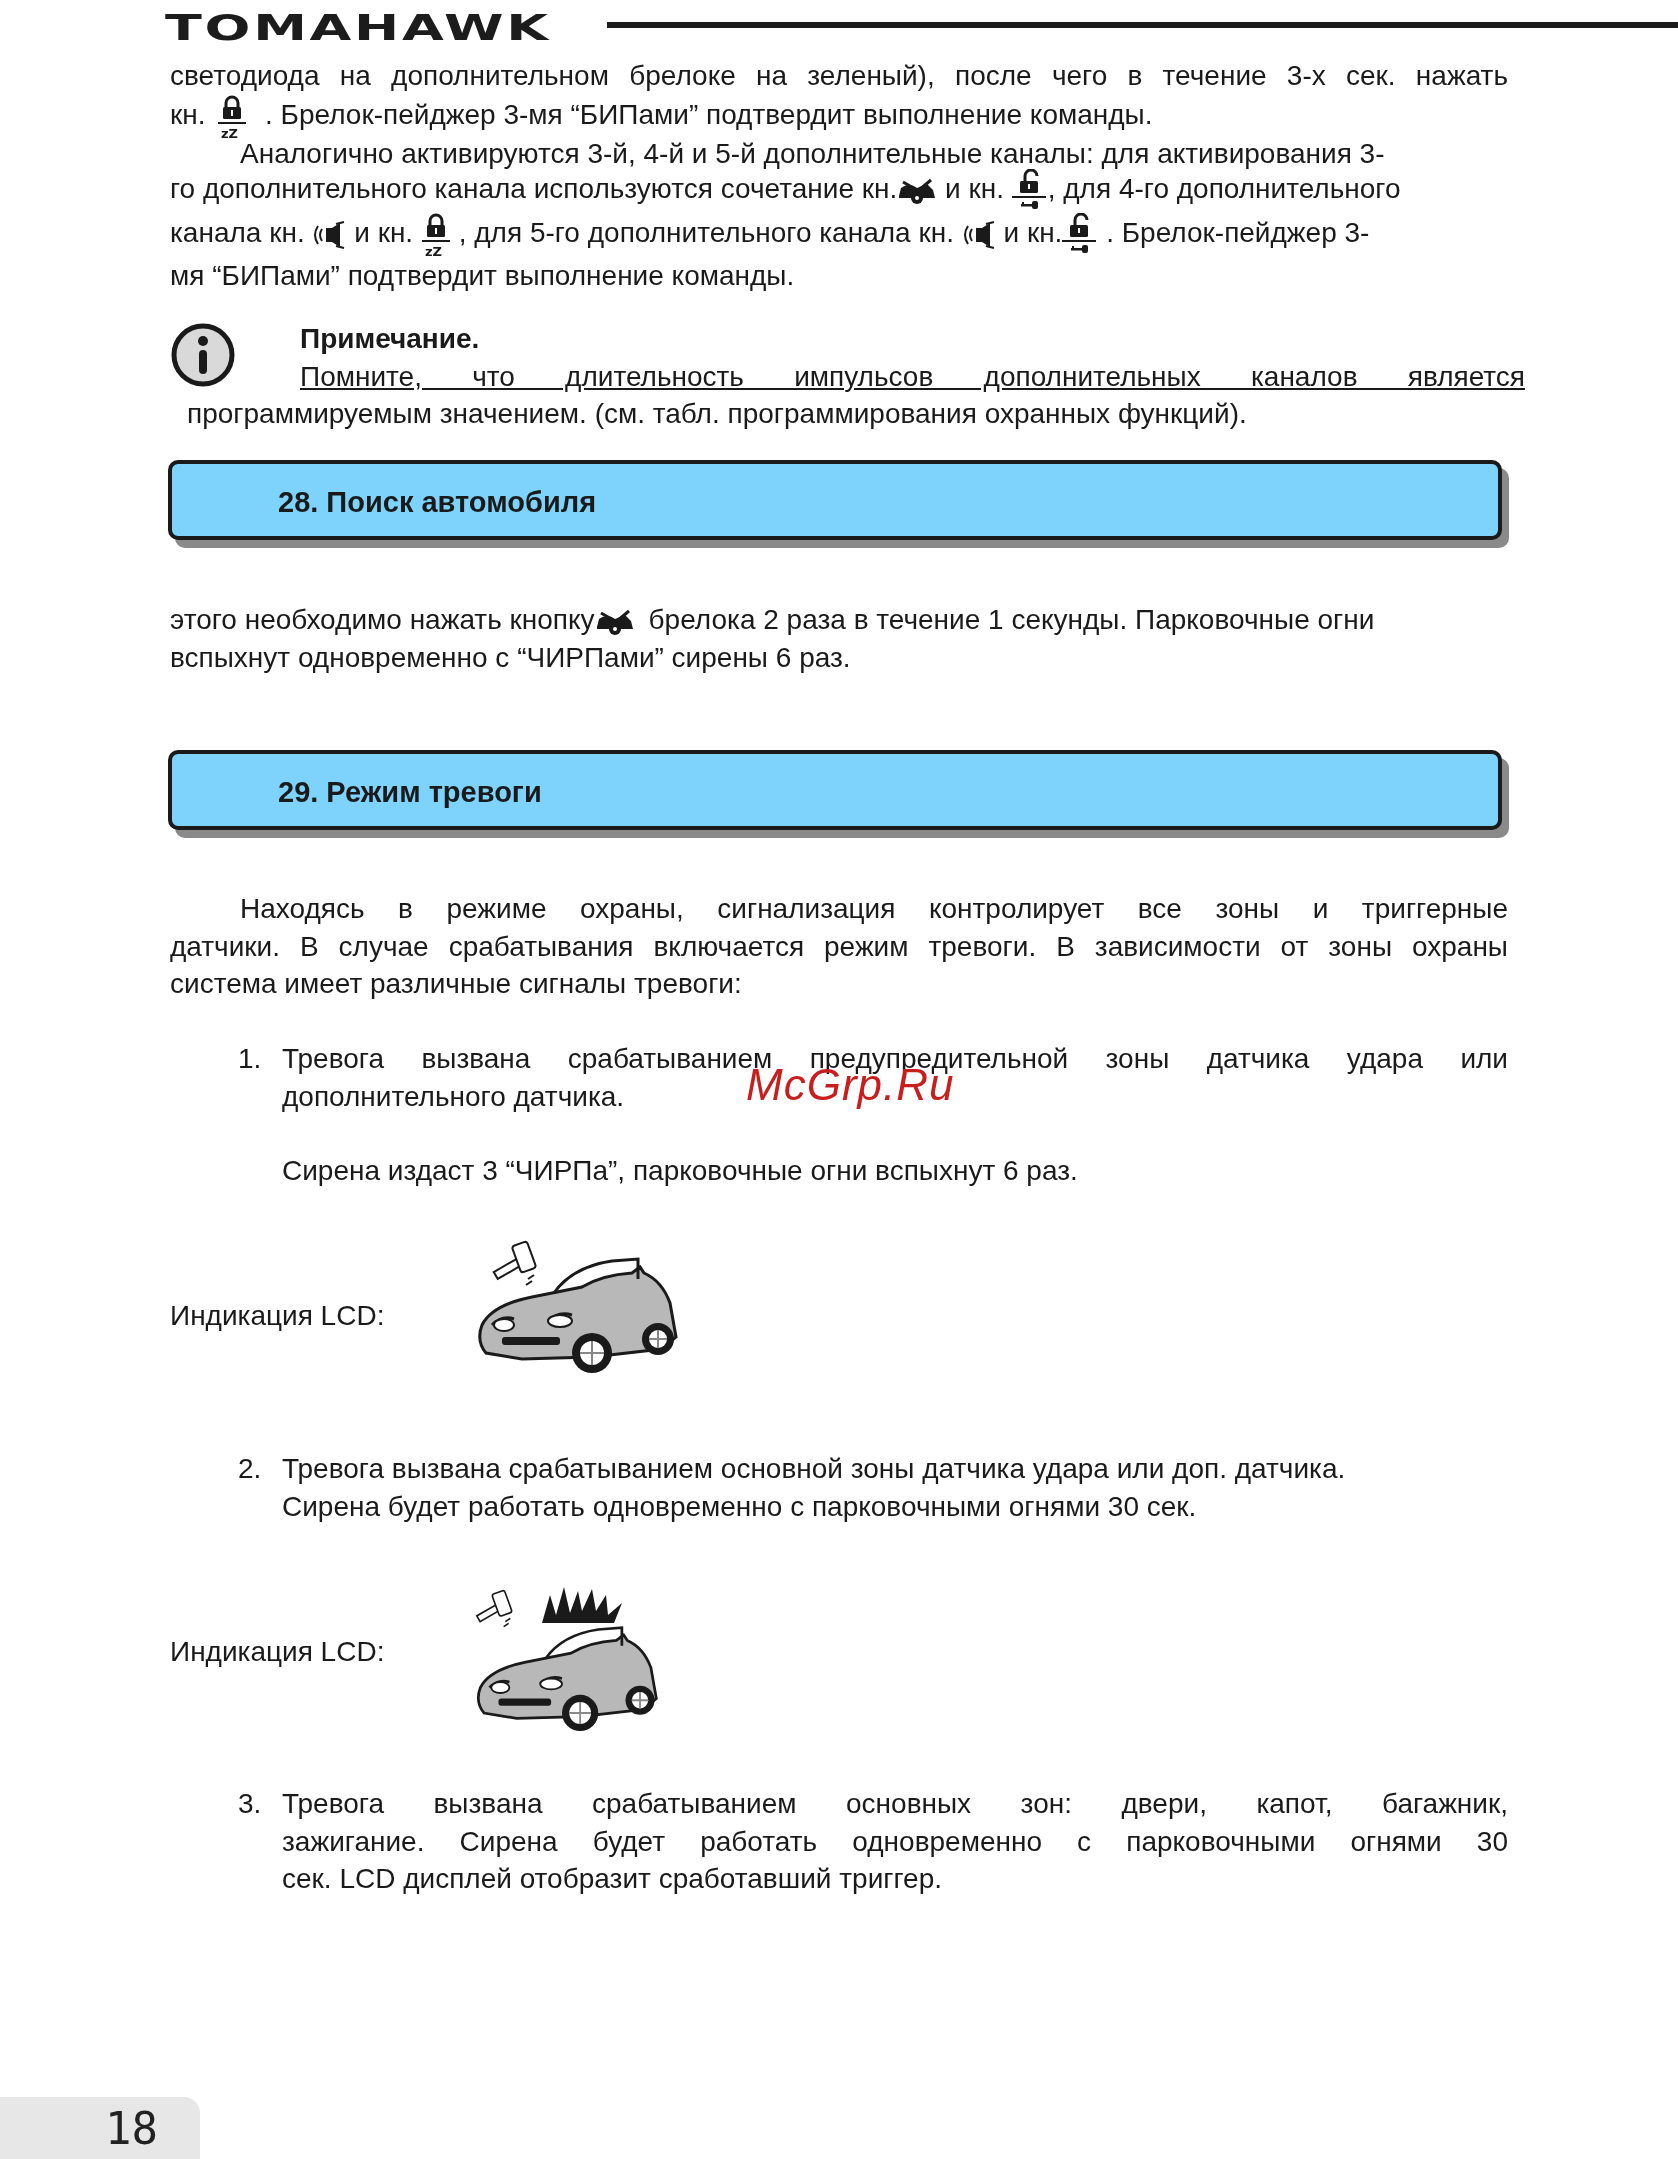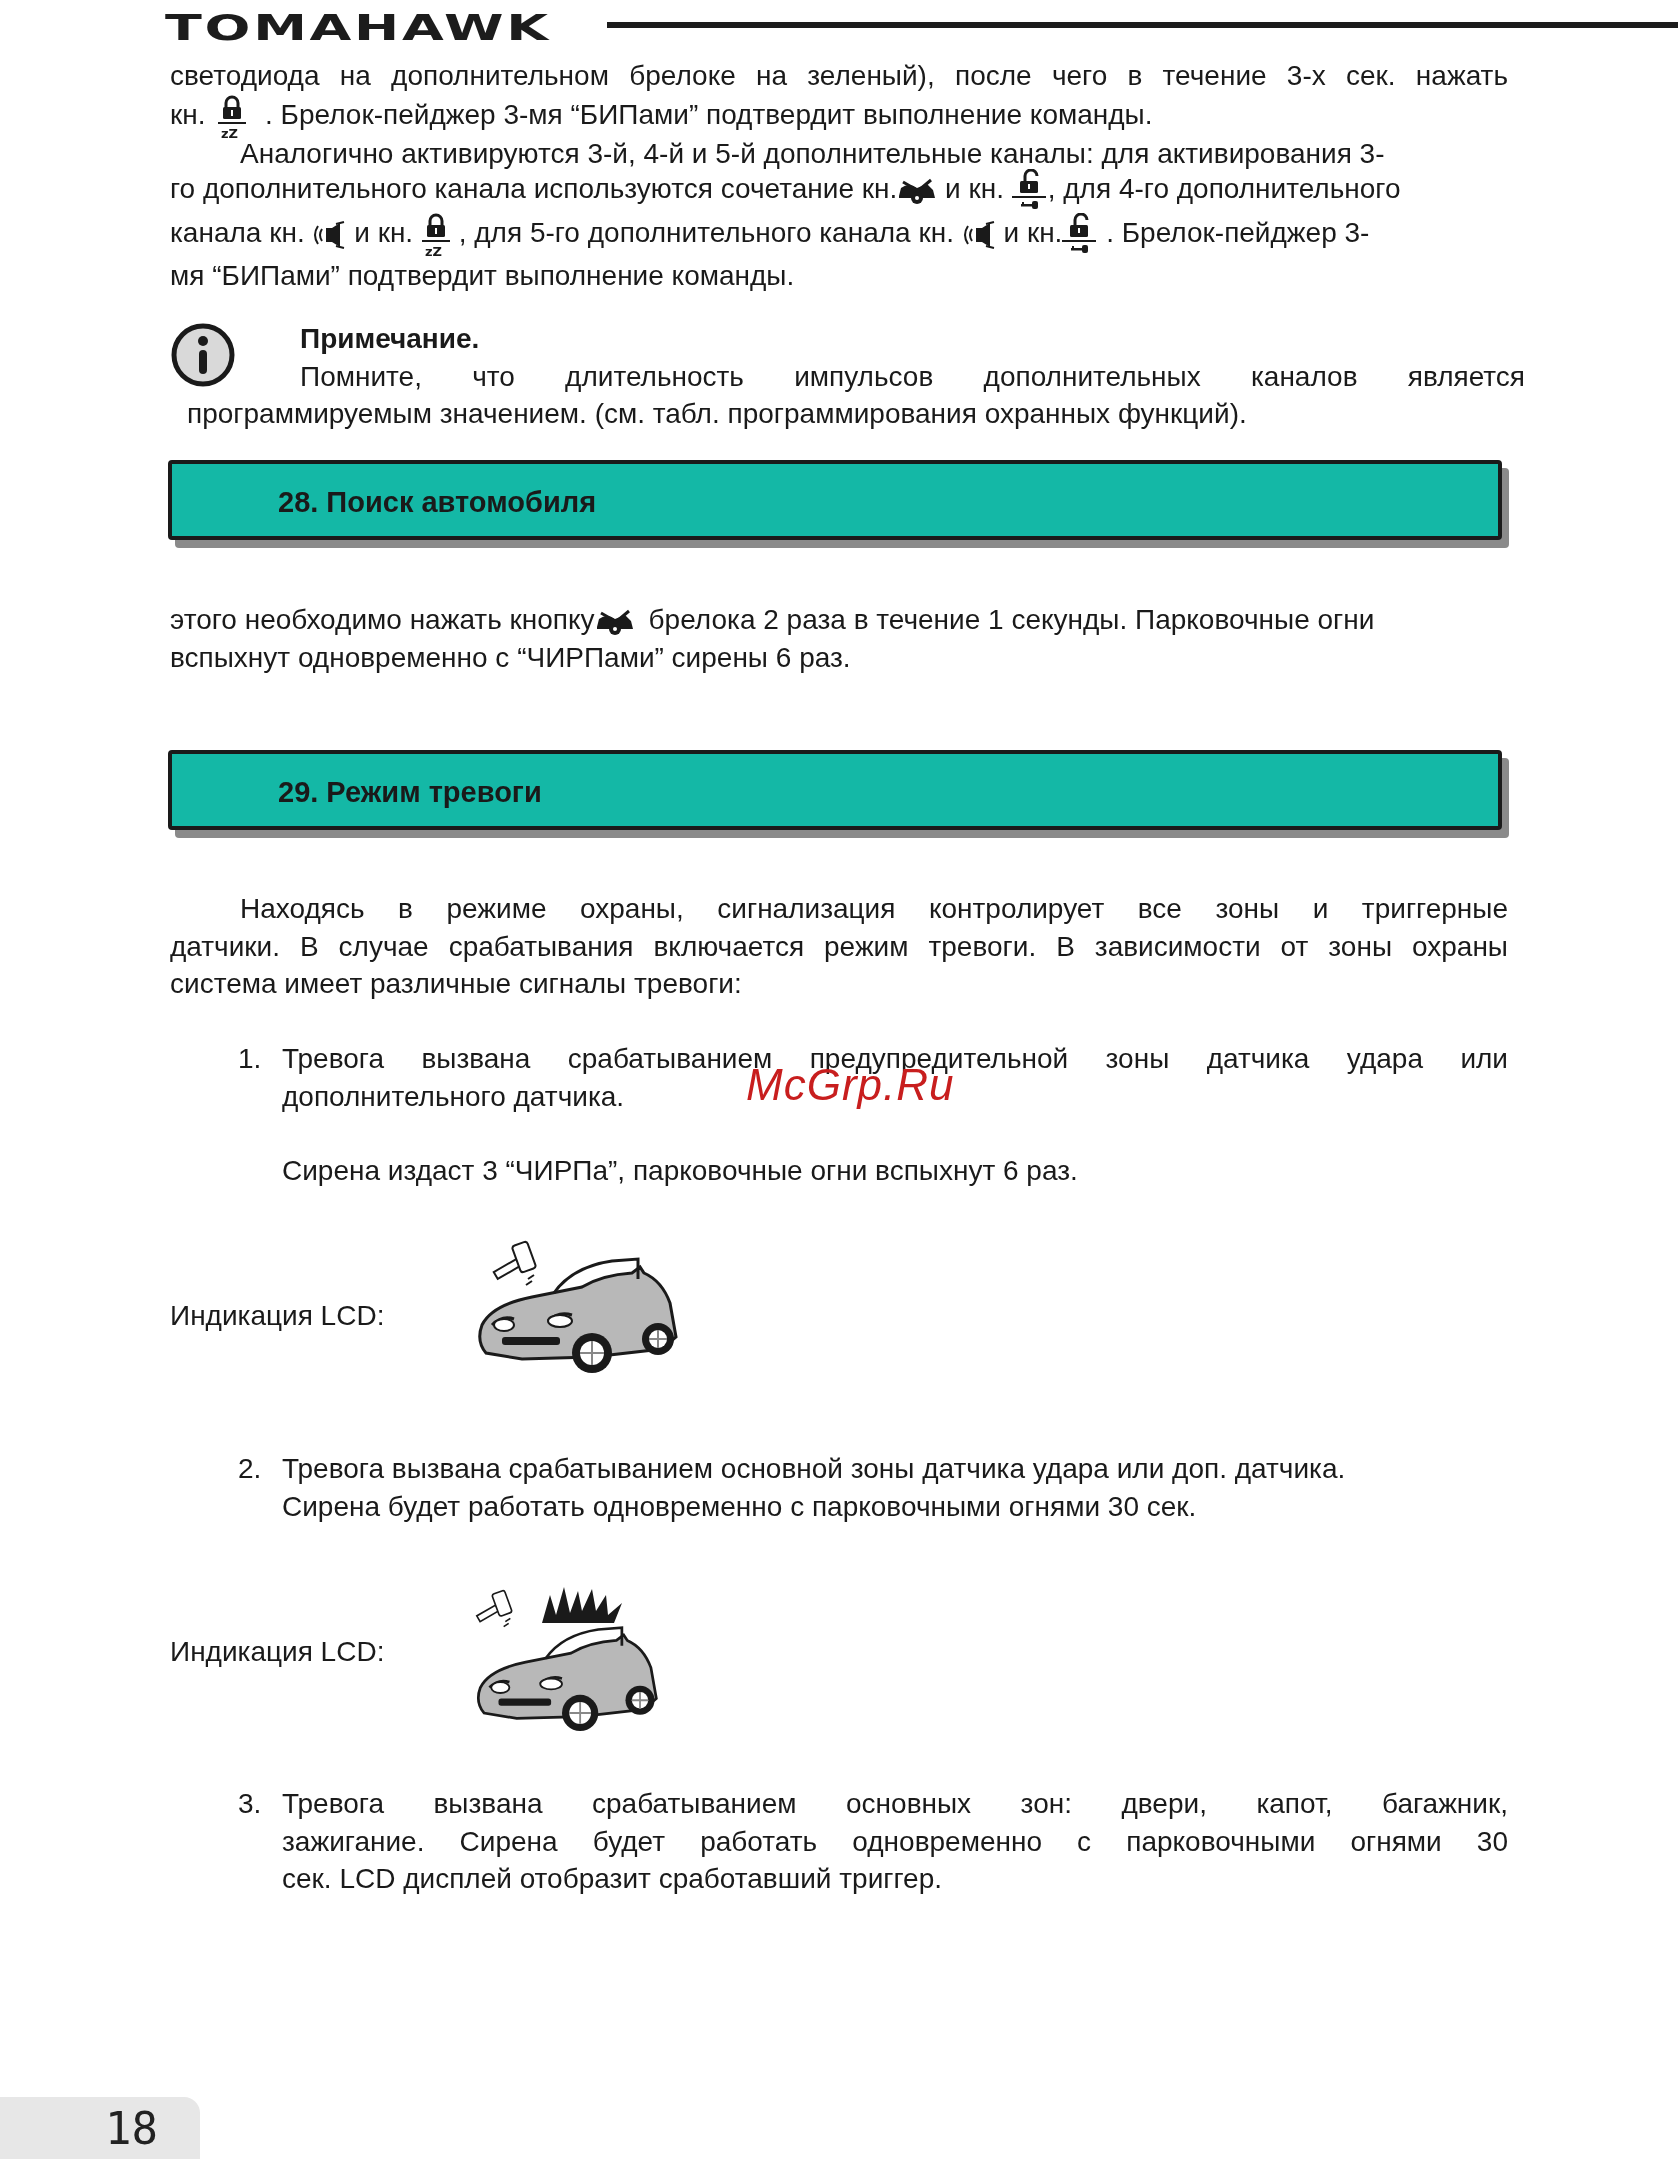--- a/index.html
+++ b/index.html
@@ -15,21 +15,21 @@
   .line { display: block; white-space: nowrap; }
   .line.j { text-align-last: justify; white-space: normal; }
   .indent { padding-left: 70px; }
 
   .ico { display: inline-block; vertical-align: middle; }
 
   .note-icon { position: absolute; left: 170px; top: 322px; width: 66px; height: 66px; }
   .note-title { font-weight: bold; }
 
   .section-box { position: absolute; left: 168px; width: 1334px; height: 80px;
-                 border: 4px solid #1a1a1a; border-radius: 4px; background: #14b8a6;
+                 border: 4px solid #1a1a1a; border-radius: 10px; background: #7dd3fc;
                  box-shadow: 7px 8px 0 #8a8a8a; box-sizing: border-box; }
   .section-title { position: absolute; left: 106px; top: 22px; font-size: 29px; font-weight: bold; }
 
   .list-item { position: absolute; left: 282px; width: 1226px; font-size: 28px; line-height: 37.5px; text-align: justify; }
   .list-num { position: absolute; left: -44px; top: 0; }
 
   .lcd-label { position: absolute; left: 170px; font-size: 28px; }
   .car { position: absolute; }
 
   .page-tab { position: absolute; left: 0; top: 2097px; width: 200px; height: 62px;
@@ -141,21 +141,21 @@
   <span class="line">мя “БИПами” подтвердит выполнение команды.</span>
 </div>
 
 <svg class="note-icon" viewBox="0 0 66 66">
   <circle cx="33" cy="33" r="29" fill="#d9d9d9" stroke="#1a1a1a" stroke-width="5"></circle>
   <circle cx="33" cy="19" r="5" fill="#1a1a1a"></circle>
   <rect x="29" y="28" width="8" height="24" rx="4" fill="#1a1a1a"></rect>
 </svg>
 <div class="text" style="top:320px;margin-left:17px;">
   <span class="line note-title" style="padding-left:113px;">Примечание.</span>
-  <span class="line j" style="padding-left:113px;">Помните, что длительность импульсов дополнительных каналов является</span>
+  <span class="line j" style="padding-left:113px;text-decoration:underline;">Помните, что длительность импульсов дополнительных каналов является</span>
   <span class="line">программируемым значением. (см. табл. программирования охранных функций).</span>
 </div>
 
 <div class="section-box" style="top:460px;">
   <span class="section-title">28. Поиск автомобиля</span>
 </div>
 <div class="text" style="top:601px;">
   <span class="line">
     <span>этого необходимо нажать кнопку</span><svg class="ico" width="40" height="30" style="margin-right:14px;">
         <use href="#sym-car-search"></use>

